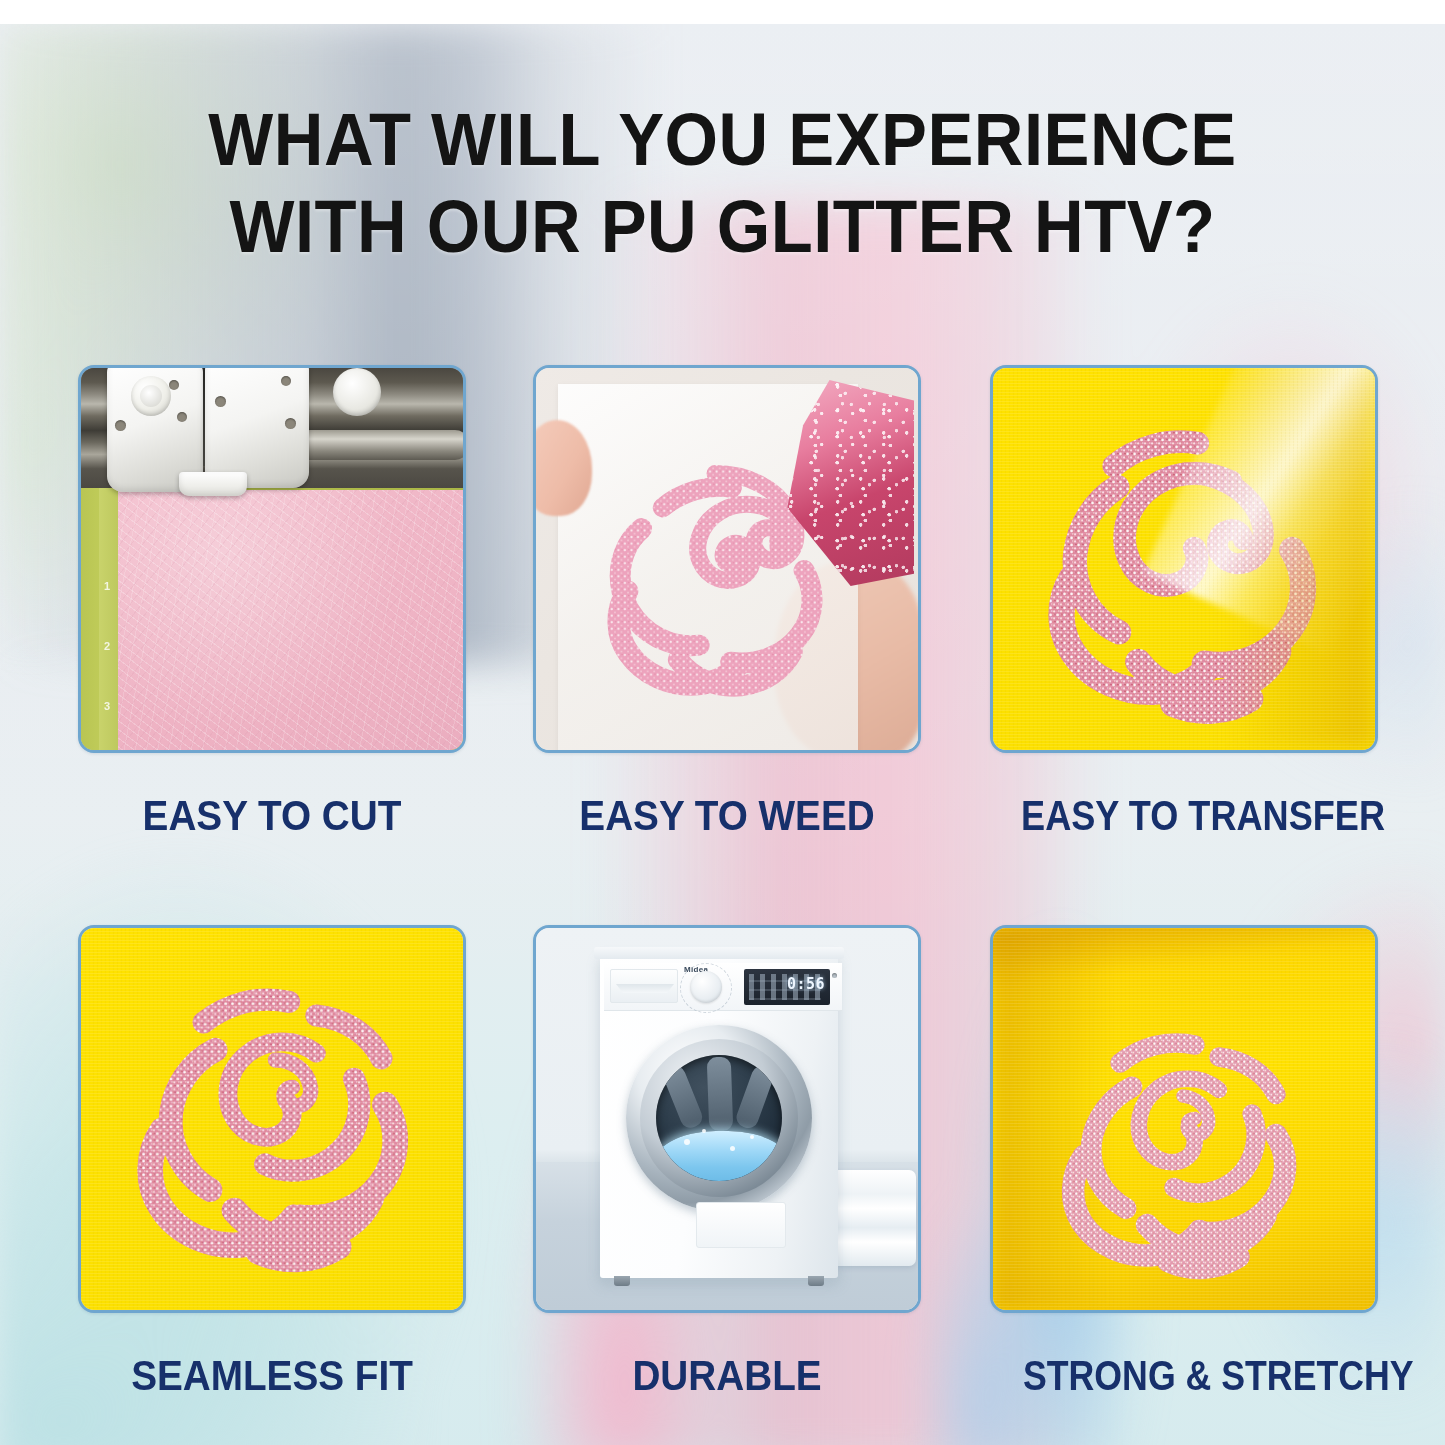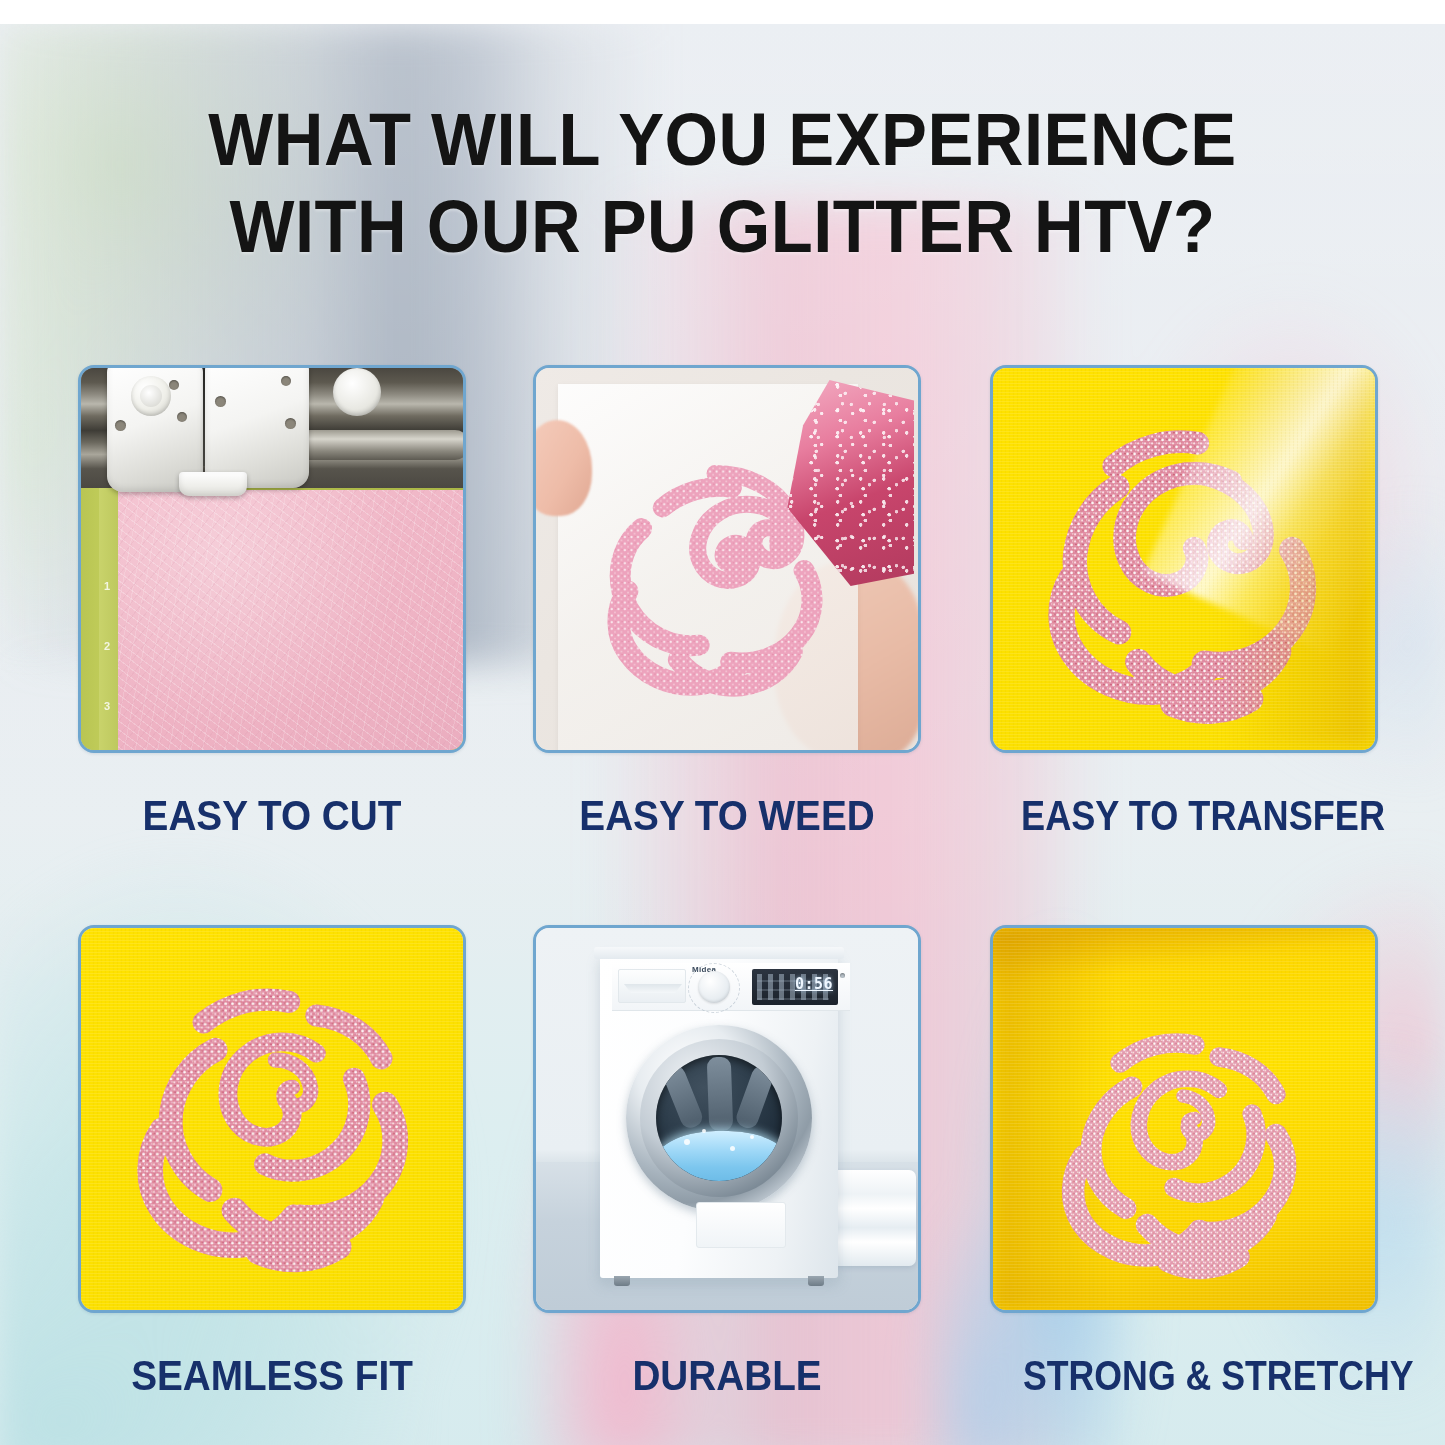--- a/index.html
+++ b/index.html
@@ -275,21 +275,21 @@
     background:linear-gradient(100deg,#ffffff 0%,#fcfdfe 45%,#eef2f5 78%,#dde5eb 100%);
     border-radius:5px 5px 3px 3px;
     box-shadow:0 6px 14px rgba(110,135,155,.28);
   }
   .wm-top{
     position:absolute; left:-6px; top:-6px; width:250px; height:12px;
     background:linear-gradient(180deg,#f6f8fa,#e4eaef);
     border-radius:3px;
   }
   .wm-panel{
-    position:absolute; left:12px; top:10px; width:238px; height:48px;
+    position:absolute; left:4px; top:10px; width:238px; height:48px;
     background:linear-gradient(180deg,#ffffff,#f2f5f8);
     border-bottom:1px solid #e0e6ea;
   }
   .wm-drawer{
     position:absolute; left:6px; top:6px; width:68px; height:34px;
     background:linear-gradient(180deg,#fdfefe,#eaeff3);
     border:1px solid #e2e8ec; border-radius:2px;
   }
   .wm-drawer::after{
     content:""; position:absolute; left:5px; top:14px; width:58px; height:9px;
@@ -312,21 +312,20 @@
   .wm-display{
     position:absolute; left:140px; top:6px; width:86px; height:36px;
     background:linear-gradient(180deg,#2c3440,#1b222c);
     border-radius:2px;
   }
   .wm-digits{
     position:absolute; right:5px; top:6px;
     color:#eef6ff; font-family:"DejaVu Sans Mono", monospace; font-size:15px; font-weight:bold;
     letter-spacing:.5px;
     text-shadow:0 0 4px rgba(190,225,255,.8);
-    text-decoration:underline;
   }
   .wm-seg{
     position:absolute; left:5px; top:5px; width:72px; height:26px;
     background-image:
       repeating-linear-gradient(90deg, rgba(210,228,245,.55) 0 5px, rgba(0,0,0,0) 5px 11px),
       repeating-linear-gradient(0deg, rgba(210,228,245,.25) 0 2px, rgba(0,0,0,0) 2px 9px);
     opacity:.75;
   }
   .wm-door-outer{
     position:absolute; left:26px; top:72px; width:186px; height:186px; border-radius:50%;

